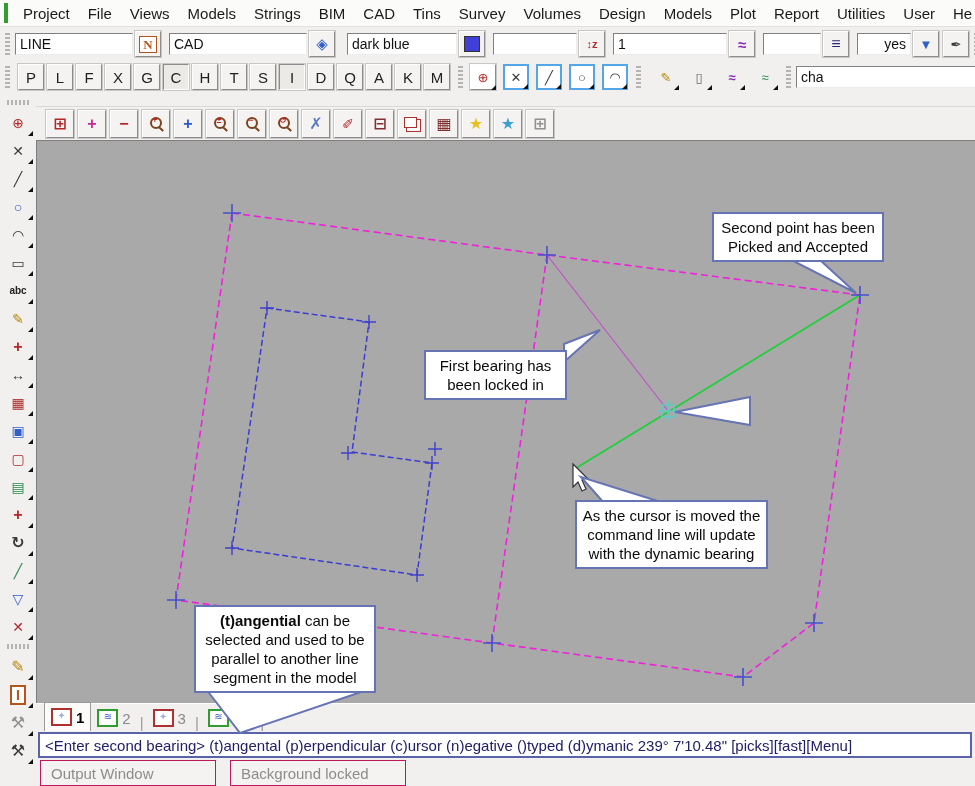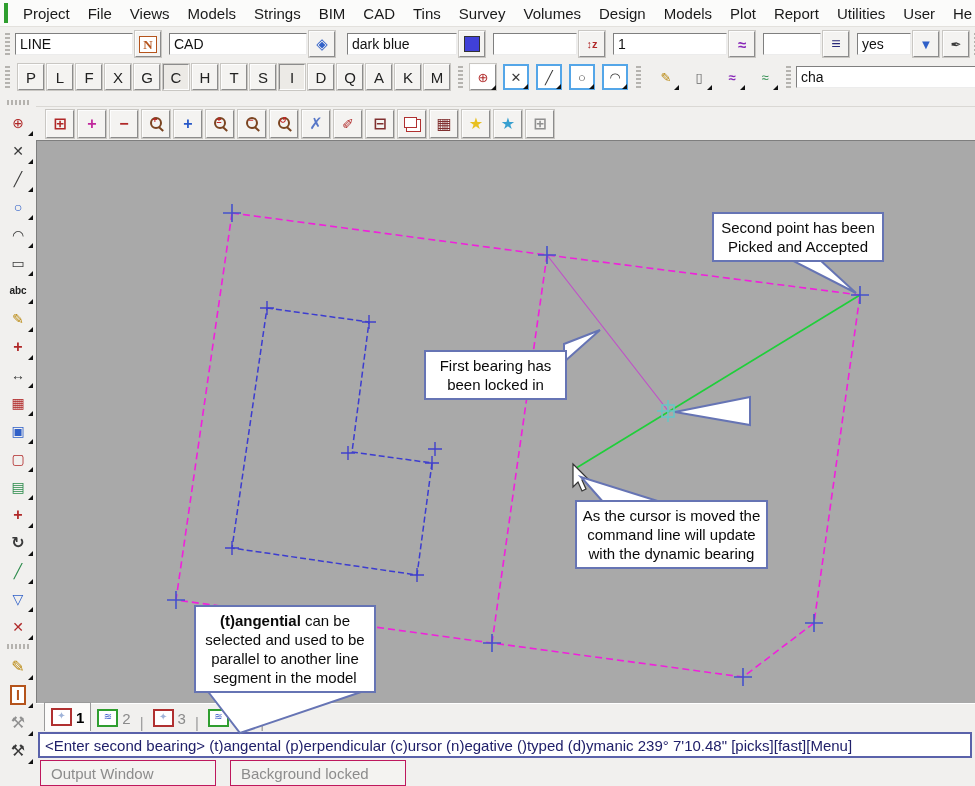--- a/index.html
+++ b/index.html
@@ -124,21 +124,21 @@
         <span class="g c-red" style="font-size:11px;font-weight:bold">↕z</span>
       </div>
     <input class="tinput" style="width: 104px; margin-left: 8px;" value="1">
     <div class="tbtn">
         <span class="g c-purple" style="font-size:15px">≈</span>
       </div>
     <input class="tinput" style="width: 48px; margin-left: 8px;" value="">
     <div class="tbtn">
         <span class="g c-navy b16">≡</span>
       </div>
-    <input class="tinput" style="width: 44px; margin-left: 8px;" value="yes">
+    <input class="tinput" style="width: 44px; margin-left: 8px; text-align: right;" value="yes">
     <div class="tbtn">
         <span class="g c-blue">▼</span>
       </div>
     <div class="tbtn" style="margin-left:4px">
         <span class="g c-dark">✒</span>
       </div>
     <div class="grip"></div>
   </div>
 
   <div class="trow row3">

